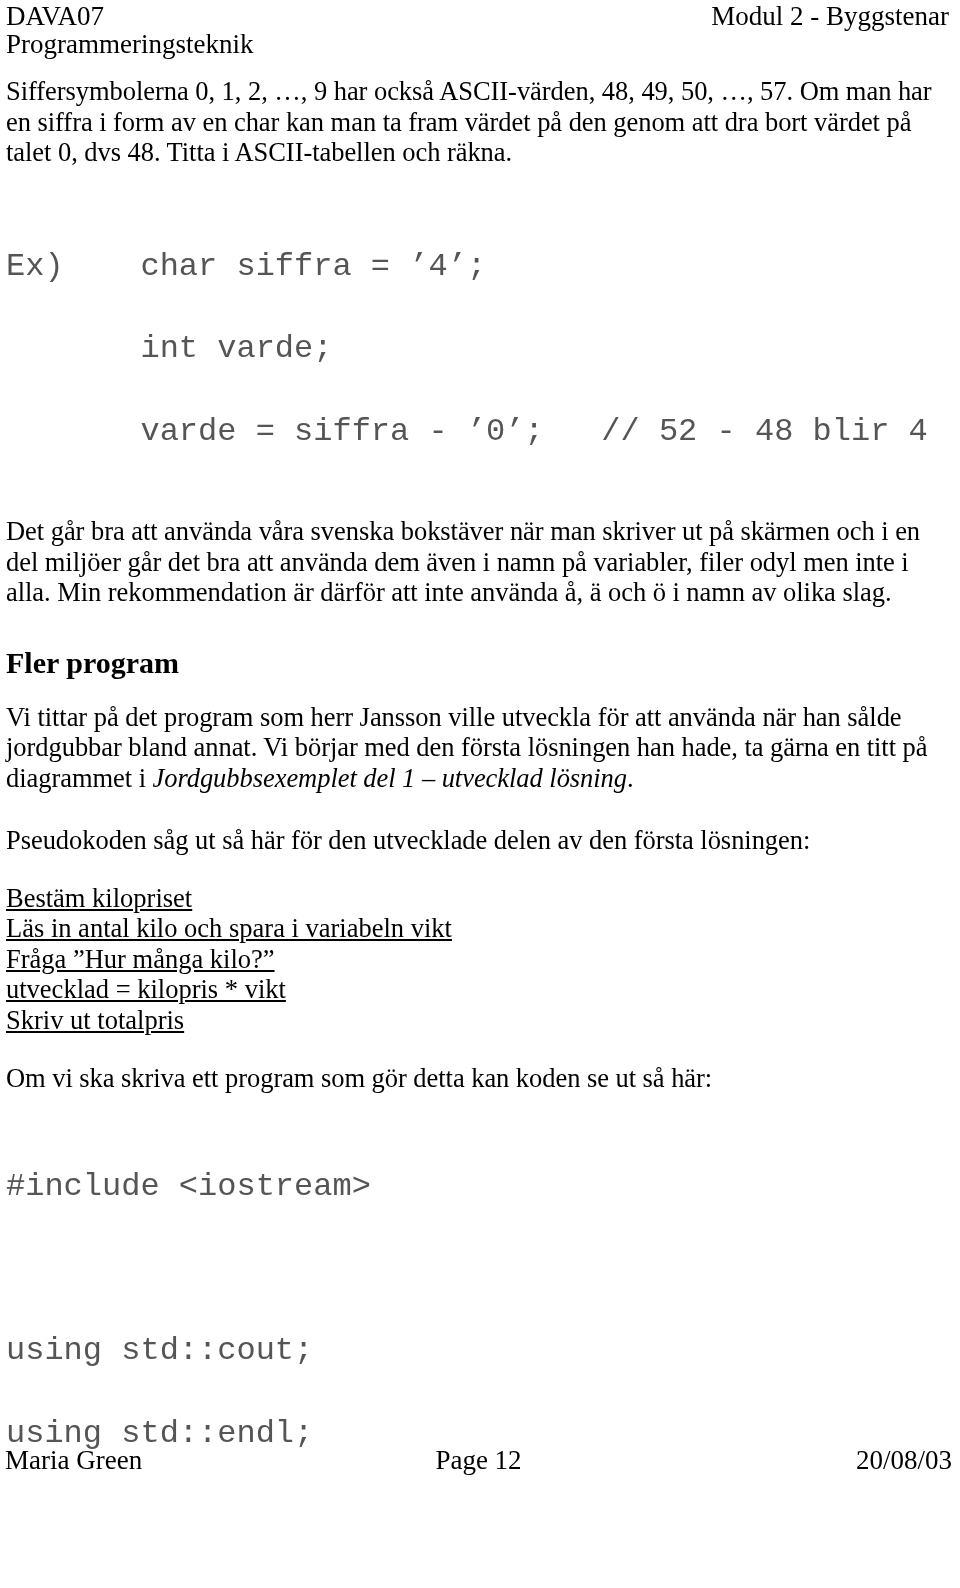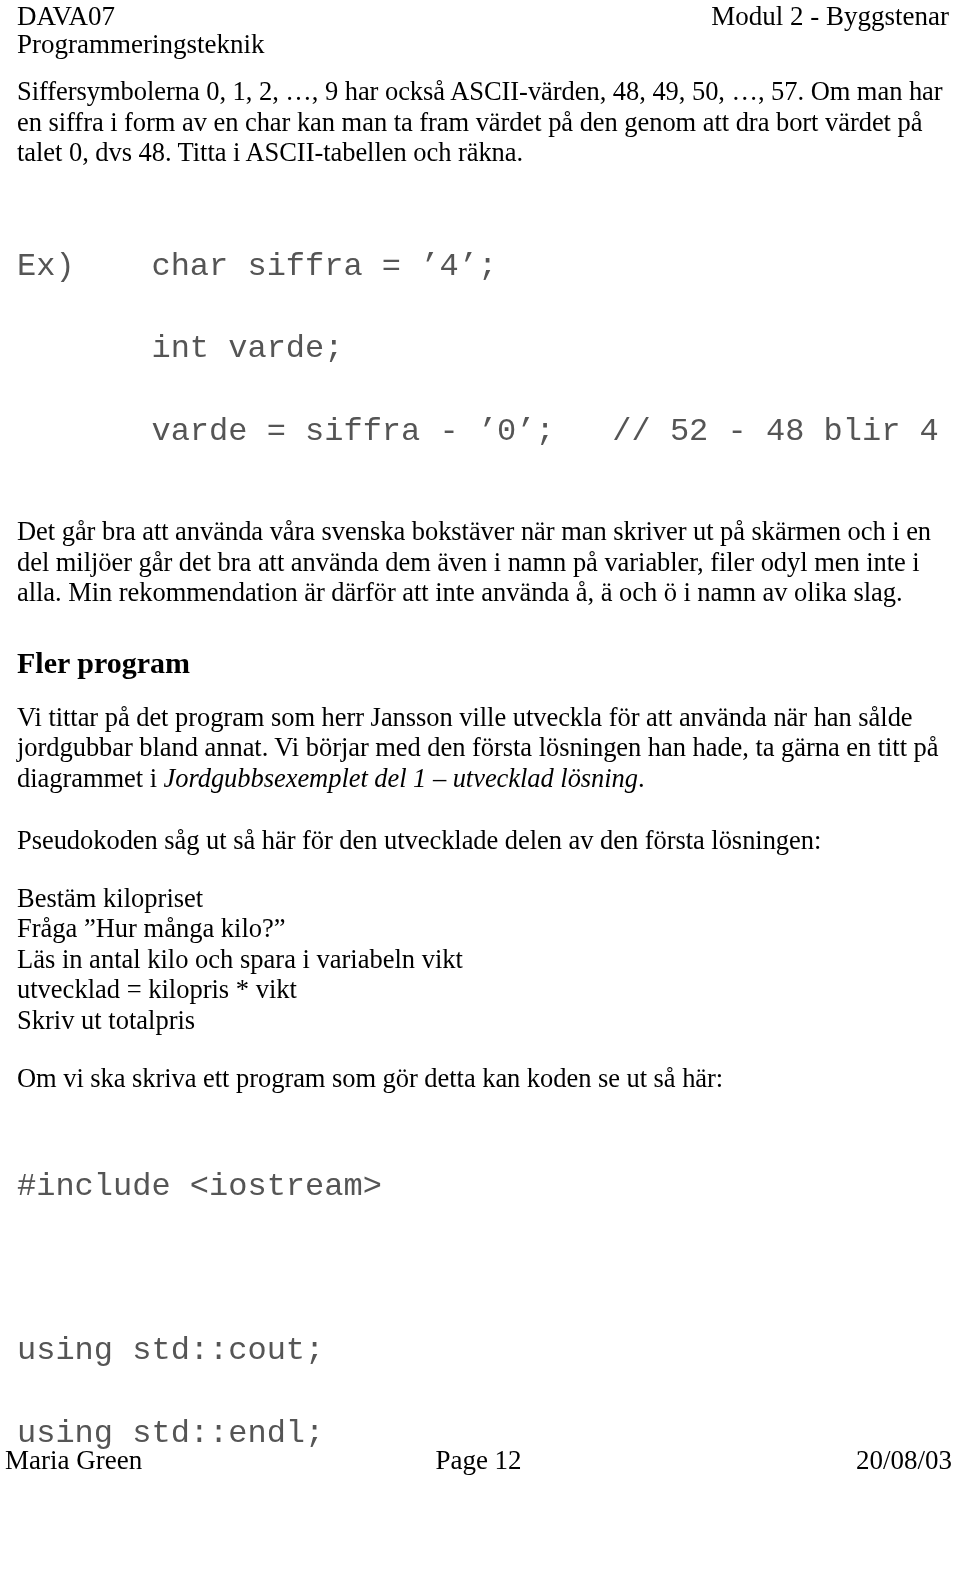--- a/index.html
+++ b/index.html
@@ -13,21 +13,21 @@
     position: relative;
     font-family: "Liberation Serif", "DejaVu Serif", serif;
     color: #000000;
     overflow: hidden;
   }
   .page {
     position: relative;
     width: 960px;
     height: 1490px;
     box-sizing: border-box;
-    padding: 0 8px 0 17px;
+    padding: 0 8px 0 6px;
   }
 
   
   .header {
     position: relative;
     height: 56px;
     font-size: 27px;
     line-height: 28px;
     padding-top: 2px;
   }
@@ -87,20 +87,21 @@
 
   
   .pseudocode {
     margin: 0;
     padding-top: 27px;
     font-size: 26.5px;
     line-height: 30.5px;
   }
   .pseudocode .pline {
     white-space: pre-wrap;
+    text-decoration: underline;
   }
 
   
   .code {
     font-family: "Liberation Mono", "DejaVu Sans Mono", monospace;
     font-size: 32px;
     line-height: 27.5px;
     color: #555555;
     white-space: pre;
     margin: 0;
@@ -171,22 +172,22 @@
   <p class="para para-svenska">Det går bra att använda våra svenska bokstäver när man skriver ut på skärmen och i en del miljöer går det bra att använda dem även i namn på variabler, filer odyl men inte i alla. Min rekommendation är därför att inte använda å, ä och ö i namn av olika slag.</p>
 
   <h2 class="section-heading">Fler program</h2>
 
   <p class="para para-jansson"><span>Vi tittar på det program som herr Jansson ville utveckla för att använda när han sålde jordgubbar bland annat. Vi börjar med den första lösningen han hade, ta gärna en titt på diagrammet i </span><span class="italic">Jordgubbsexemplet del 1 – utvecklad lösning</span><span>.</span></p>
 
   <p class="para para-pseudo-intro">Pseudokoden såg ut så här för den utvecklade delen av den första lösningen:</p>
 
   <div class="pseudocode">
     <div class="pline">Bestäm kilopriset</div>
+    <div class="pline">Läs in antal kilo och spara i variabeln vikt</div>
     <div class="pline">Fråga ”Hur många kilo?”</div>
-    <div class="pline">Läs in antal kilo och spara i variabeln vikt</div>
     <div class="pline">utvecklad = kilopris * vikt</div>
     <div class="pline">Skriv ut totalpris</div>
   </div>
 
   <p class="para para-omvi">Om vi ska skriva ett program som gör detta kan koden se ut så här:</p>
 
   <div class="code code-main">
     <div class="cline">#include &lt;iostream&gt;</div>
     <div class="cline blank"></div>
     <div class="cline">using std::cout;</div>

